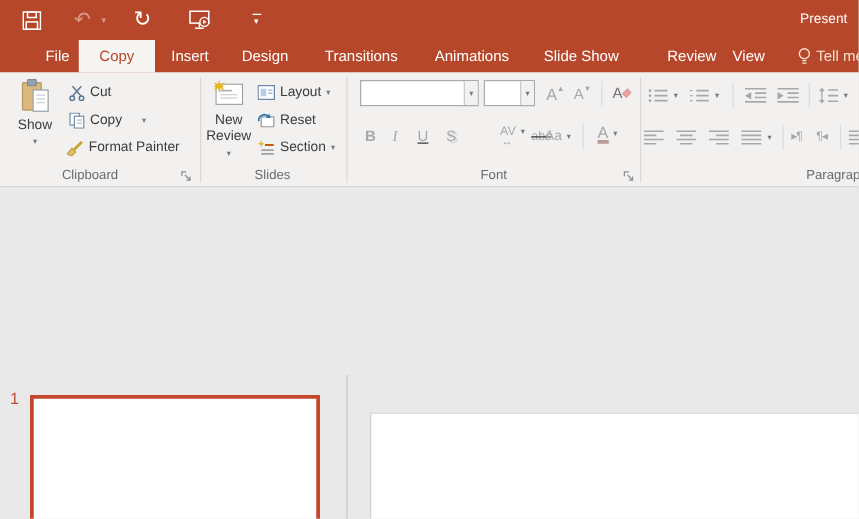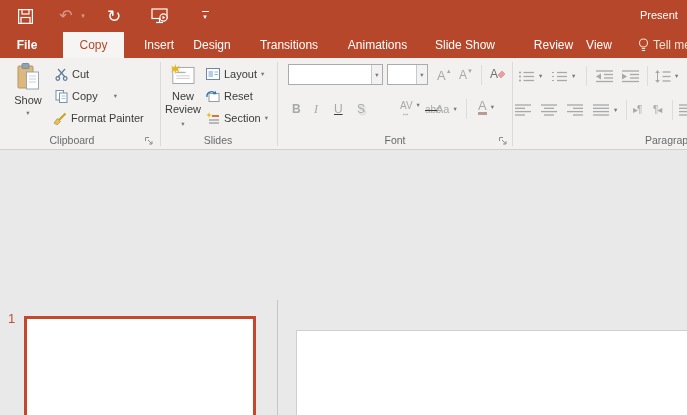--- a/index.html
+++ b/index.html
@@ -77,23 +77,23 @@
     </svg>
   </div>
   <div class="qat-btn" style="left:196px;width:18px;flex-direction:column;gap:1px;">
     <span style="display:block;width:7px;border-top:1px solid #fff;"></span>
     <span class="qat-caret">▾</span>
   </div>
   <div id="win-title">Present</div>
 </div>
 
 <div id="tabrow">
-  <div class="tab" style="left:8px;width:38px;font-weight:bold;">File</div>
+  <div class="tab" style="left:27px;width:38px;">File</div>
   <div class="tab active" style="left:63px;width:61px;">Copy</div>
-  <div class="tab" style="left:130px;width:44px;text-align:right;">Insert</div>
+  <div class="tab" style="left:130px;width:44px;">Insert</div>
   <div class="tab" style="left:186px;width:52px;">Design</div>
   <div class="tab" style="left:252px;width:74px;">Transitions</div>
   <div class="tab" style="left:340px;width:75px;">Animations</div>
   <div class="tab" style="left:429px;width:72px;">Slide Show</div>
   <div class="tab" style="left:526px;width:55px;">Review</div>
   <div class="tab" style="left:578px;width:42px;">View</div>
   <div id="tellme">
     <svg width="11" height="15" viewBox="0 0 11 15">
       <circle cx="5.5" cy="5" r="4" fill="none" stroke="#f3e3d0" stroke-width="1.1"></circle>
       <line x1="3.8" y1="10.5" x2="7.2" y2="10.5" stroke="#f3e3d0" stroke-width="1.1"></line>

